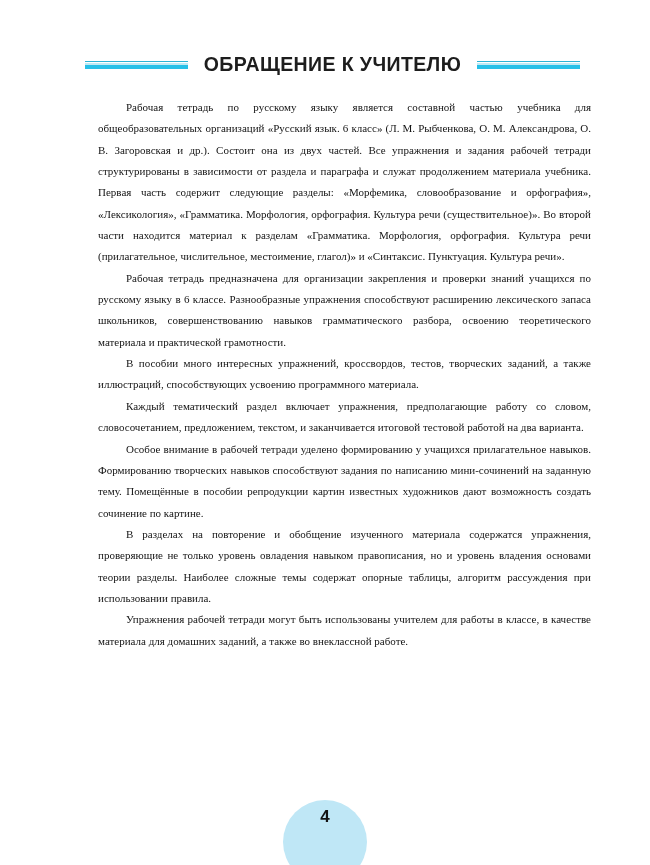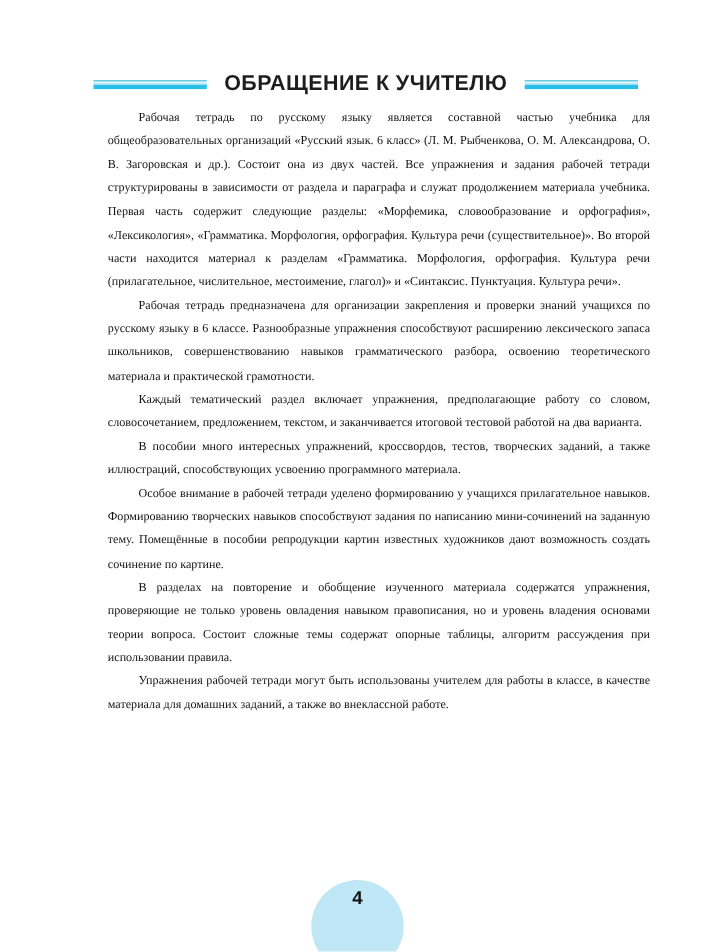--- a/index.html
+++ b/index.html
@@ -19,21 +19,21 @@
   .page {
     position: absolute;
     inset: 0;
     background: #ffffff;
   }
 
   
   .header {
     position: absolute;
     left: 85px;
-    top: 62px;
+    top: 50px;
     width: 495px;
     height: 30px;
     display: flex;
     align-items: center;
     justify-content: center;
     gap: 10px;
   }
   .rule {
     flex: 1 1 auto;
     height: 9px;
@@ -137,23 +137,23 @@
     <span class="rule right">
       <span class="ln1"></span>
         <span class="ln2"></span>
         <span class="ln3"></span>
     </span>
   </div>
 
   <div class="body-text" id="body-text">
       <p>Рабочая тетрадь по русскому языку является составной частью учебника для общеобразовательных организаций «Русский язык. 6 класс» (Л. М. Рыбченкова, О. М. Александрова, О. В. Загоровская и др.). Состоит она из двух частей. Все упражнения и задания рабочей тетради структурированы в зависимости от раздела и параграфа и служат продолжением материала учебника. Первая часть содержит следующие разделы: «Морфемика, словообразование и орфография», «Лексикология», «Грамматика. Морфология, орфография. Культура речи (существительное)». Во второй части находится материал к разделам «Грамматика. Морфология, орфография. Культура речи (прилагательное, числительное, местоимение, глагол)» и «Синтаксис. Пунктуация. Культура речи».</p>
       <p>Рабочая тетрадь предназначена для организации закрепления и проверки знаний учащихся по русскому языку в 6 классе. Разнообразные упражнения способствуют расширению лексического запаса школьников, совершенствованию навыков грамматического разбора, освоению теоретического материала и практической грамотности.</p>
+      <p>В пособии много интересных упражнений, кроссвордов, тестов, творческих заданий, а также иллюстраций, способствующих усвоению программного материала.</p>
       <p>Каждый тематический раздел включает упражнения, предполагающие работу со словом, словосочетанием, предложением, текстом, и заканчивается итоговой тестовой работой на два варианта.</p>
-      <p>В пособии много интересных упражнений, кроссвордов, тестов, творческих заданий, а также иллюстраций, способствующих усвоению программного материала.</p>
       <p>Особое внимание в рабочей тетради уделено формированию у учащихся прилагательное навыков. Формированию творческих навыков способствуют задания по написанию мини-сочинений на заданную тему. Помещённые в пособии репродукции картин известных художников дают возможность создать сочинение по картине.</p>
-      <p>В разделах на повторение и обобщение изученного материала содержатся упражнения, проверяющие не только уровень овладения навыком правописания, но и уровень владения основами теории вопроса. Состоит сложные темы содержат опорные таблицы, алгоритм рассуждения при использовании правила.</p>
+      <p>В разделах на повторение и обобщение изученного материала содержатся упражнения, проверяющие не только уровень овладения навыком правописания, но и уровень владения основами теории разделы. Наиболее сложные темы содержат опорные таблицы, алгоритм рассуждения при использовании правила.</p>
       <p>Упражнения рабочей тетради могут быть использованы учителем для работы в классе, в качестве материала для домашних заданий, а также во внеклассной работе.</p>
     </div>
 
   <div class="folio"></div>
   <div class="folio-num">4</div>
 
 </div>
 
 </body></html>

